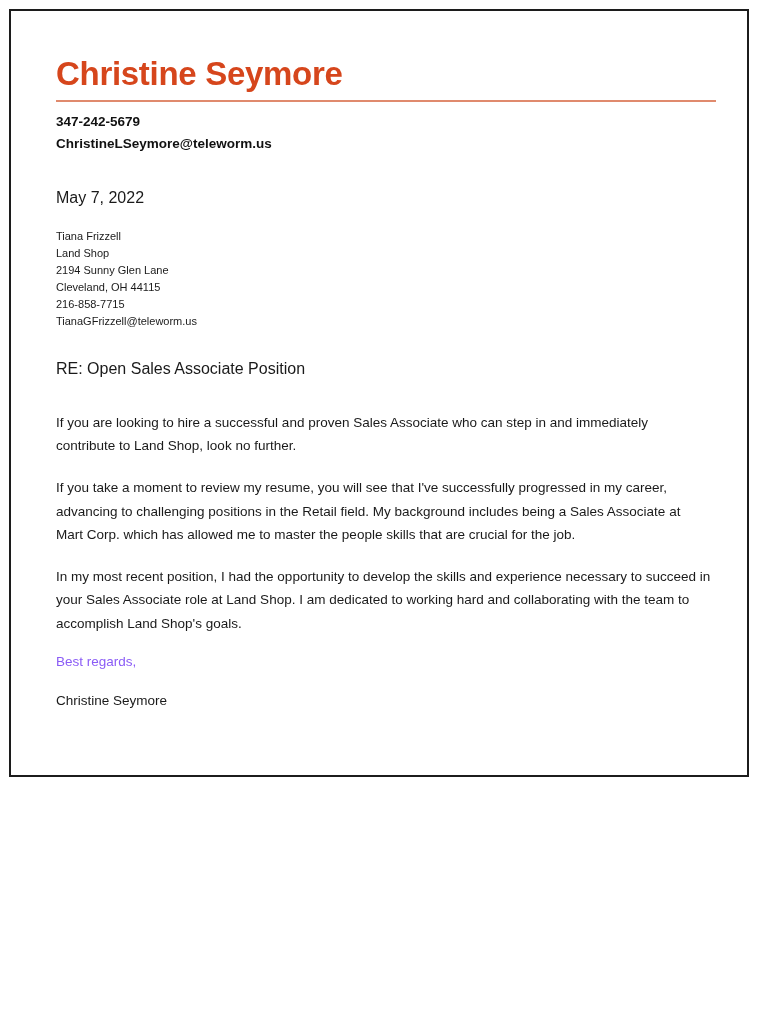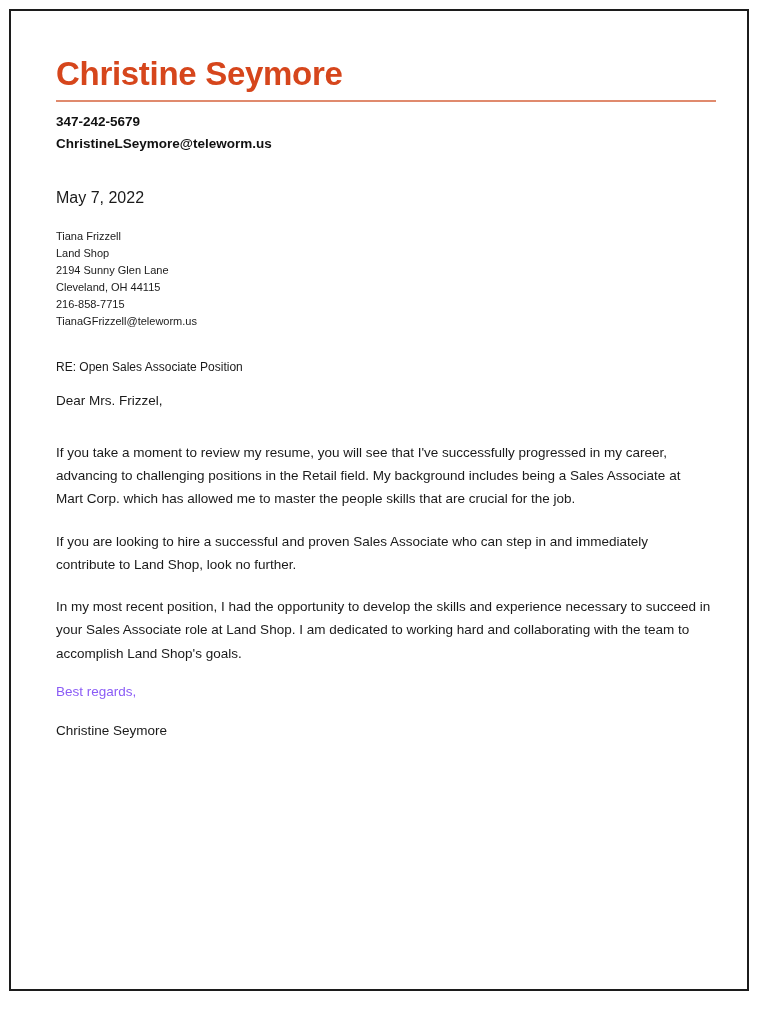--- a/index.html
+++ b/index.html
@@ -12,21 +12,21 @@
     height: 1021px;
     font-family: "Liberation Sans", sans-serif;
     overflow: hidden;
   }
 
   .page-frame {
     position: absolute;
     left: 9px;
     top: 9px;
     width: 740px;
-    height: 982px;
+    height: 768px;
     background: #ffffff;
     border: 2px solid #1c1c1c;
     box-sizing: border-box;
   }
 
   .page-inner {
     position: absolute;
     left: 0;
     top: 0;
     right: 0;
@@ -71,21 +71,21 @@
   .recipient-block {
     margin-top: 18px;
     font-size: 11px;
     color: #1a1a1a;
     line-height: 1.54;
   }
   .recipient-block div { white-space: nowrap; }
 
   .subject-line {
     margin-top: 30px;
-    font-size: 12px;
+    font-size: 16px;
     color: #1a1a1a;
   }
 
   .salutation {
     margin-top: 19px;
     font-size: 13.5px;
     color: #1a1a1a;
   }
 
   .body-copy {
@@ -136,25 +136,24 @@
       <div>Tiana Frizzell</div>
       <div>Land Shop</div>
       <div>2194 Sunny Glen Lane</div>
       <div>Cleveland, OH 44115</div>
       <div>216-858-7715</div>
       <div>TianaGFrizzell@teleworm.us</div>
     </div>
 
     <div class="subject-line">RE: Open Sales Associate Position</div>
 
-    <div class="salutation">Dear Mrs. Frizzel,</div>
 
     <div class="body-copy">
+      <p>If you are looking to hire a successful and proven Sales Associate who can step in and immediately contribute to Land Shop, look no further.</p>
       <p>If you take a moment to review my resume, you will see that I've successfully progressed in my career, advancing to challenging positions in the Retail field. My background includes being a Sales Associate at Mart Corp. which has allowed me to master the people skills that are crucial for the job.</p>
-      <p>If you are looking to hire a successful and proven Sales Associate who can step in and immediately contribute to Land Shop, look no further.</p>
       <p>In my most recent position, I had the opportunity to develop the skills and experience necessary to succeed in your Sales Associate role at Land Shop. I am dedicated to working hard and collaborating with the team to accomplish Land Shop's goals.</p>
     </div>
 
     <div class="sign-off">Best regards,</div>
 
     <div class="signature-name">Christine Seymore</div>
 
   </div>
 </div>
 

